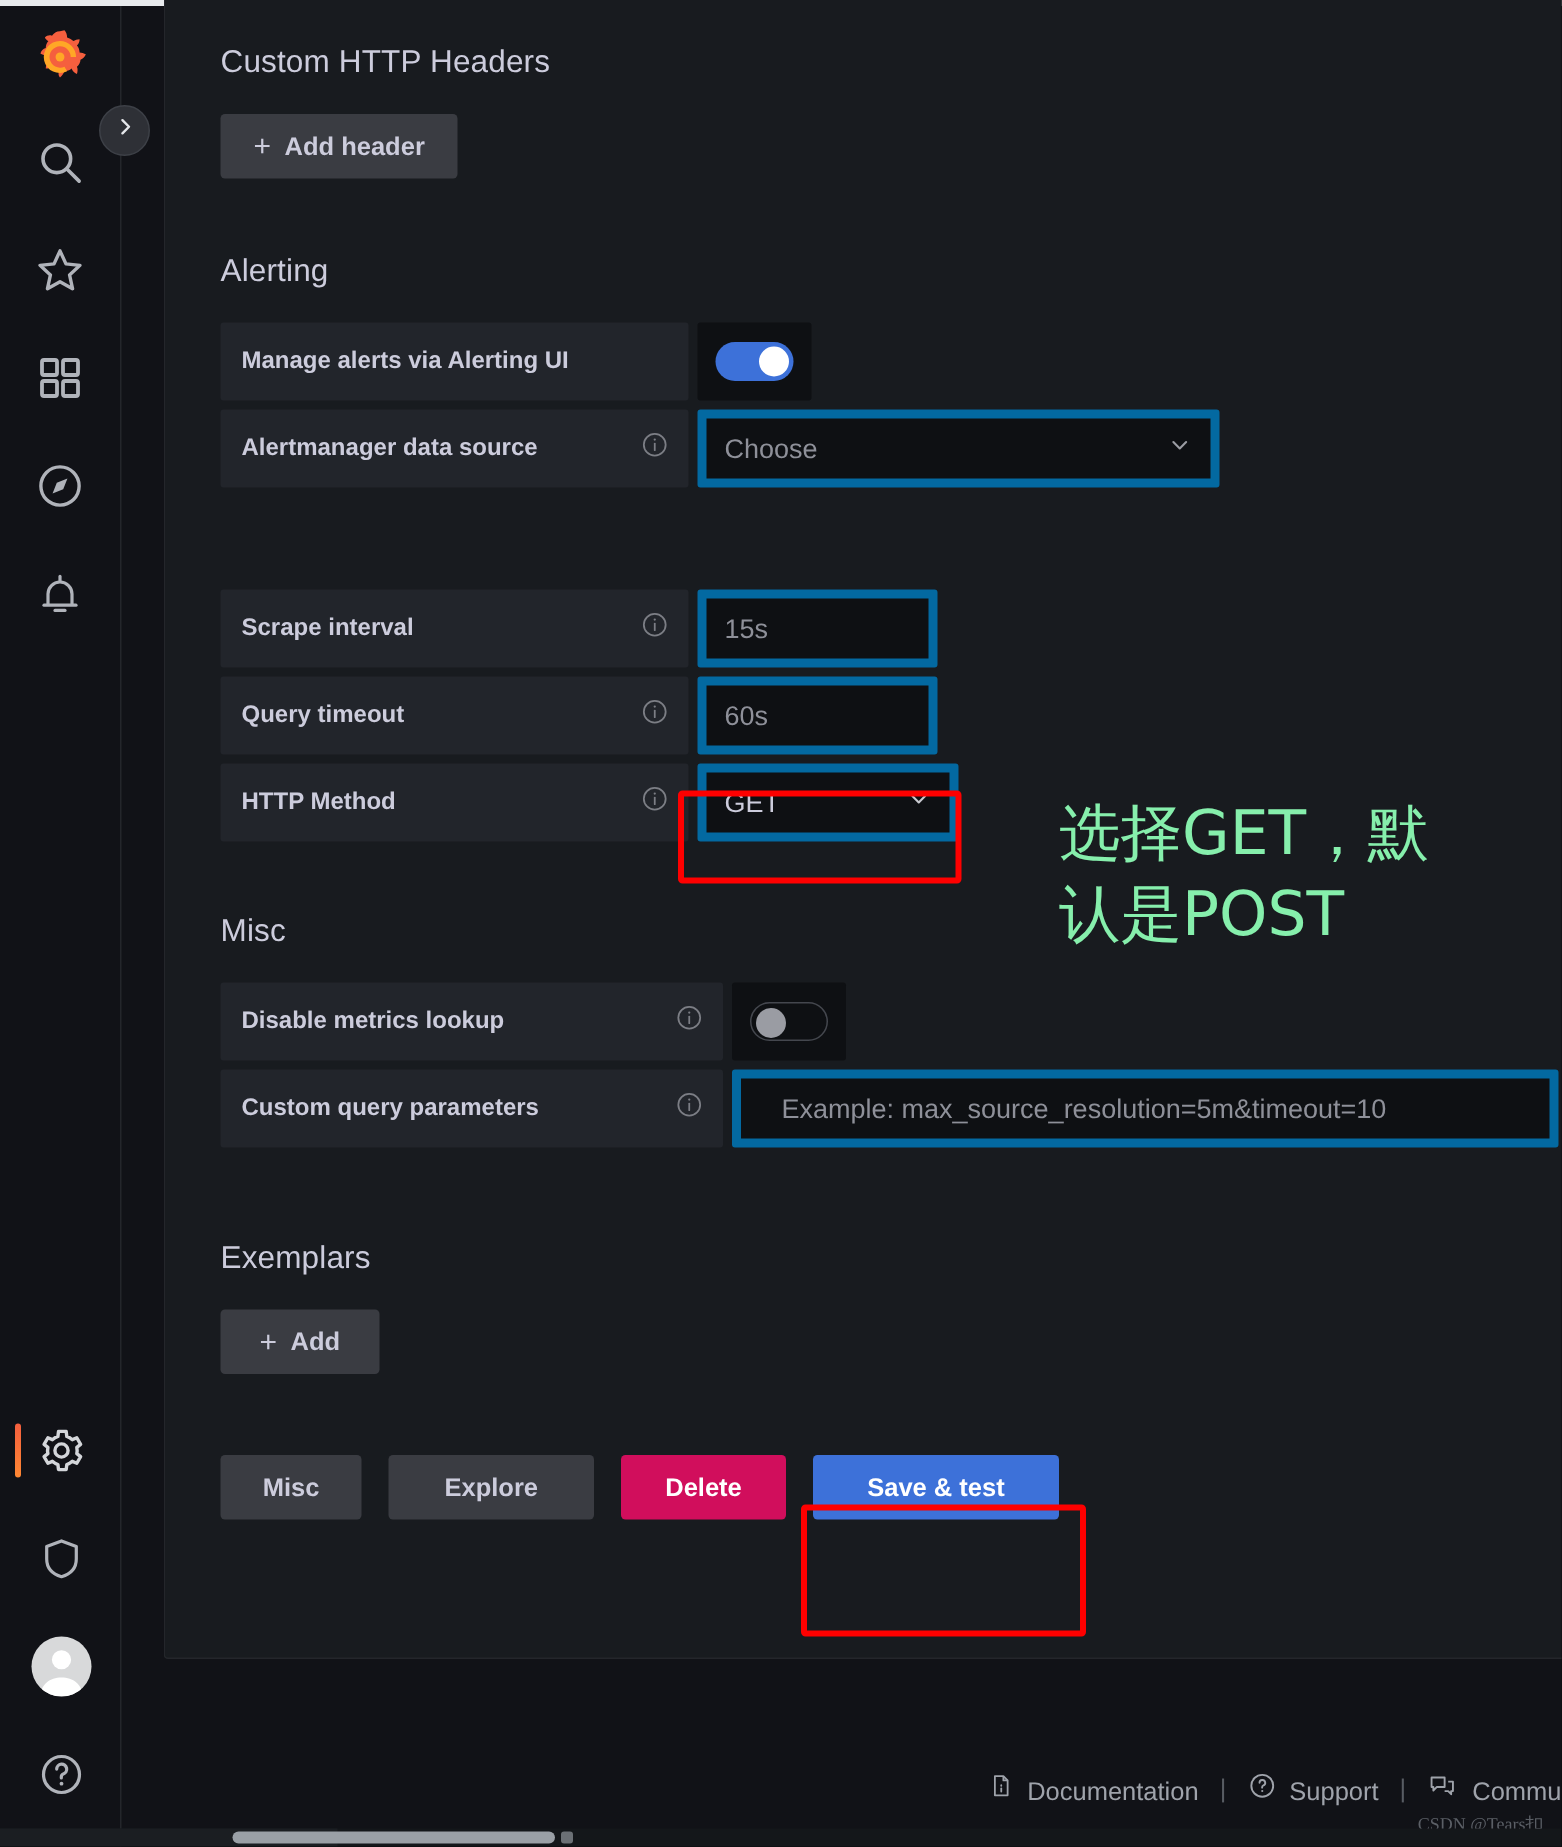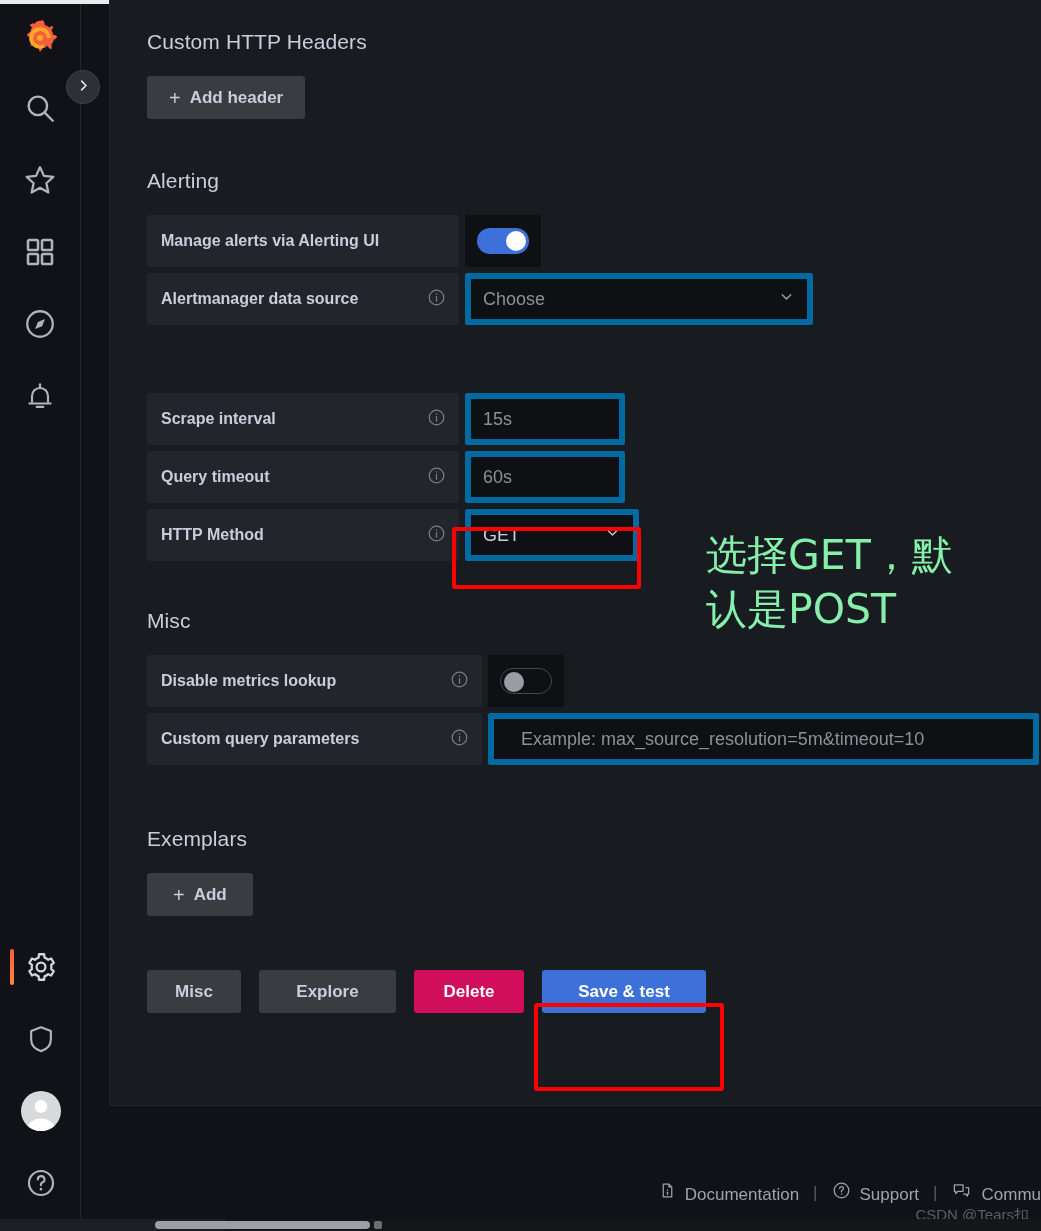--- a/index.html
+++ b/index.html
@@ -114,21 +114,21 @@
   
   .footer {
     position: absolute; left: 109px; bottom: 26px; width: 932px;
     display: flex; align-items: center; justify-content: flex-end;
     gap: 14px; font-size: 17px; color: #9fa3ab;
   }
   .f-link { display: inline-flex; align-items: flex-end; gap: 9px; cursor: pointer; }
   .f-sep { color: #585c63; }
   .watermark {
     position: absolute; right: 12px; bottom: 6px;
-    font-size: 15px; color: #5b5f66; font-family: Liberation Sans, sans-serif;
+    font-size: 12px; color: #5b5f66; font-family: Liberation Serif, serif;
   }
 
   
   .hscroll { position: absolute; left: 0; bottom: 0; width: 1041px; height: 12px; background: #14171a; }
   .hscroll .track-dark { position: absolute; left: 0; top: 0; width: 225px; height: 12px; background: #1b1e22; }
   .hscroll .thumb { position: absolute; left: 155px; top: 2px; width: 215px; height: 8px;
                     background: #9aa0a6; border-radius: 4px; cursor: pointer; }
   .hscroll .thumb2 { position: absolute; left: 374px; top: 2px; width: 8px; height: 8px;
                      background: #6b7075; border-radius: 2px; }
 </style>

